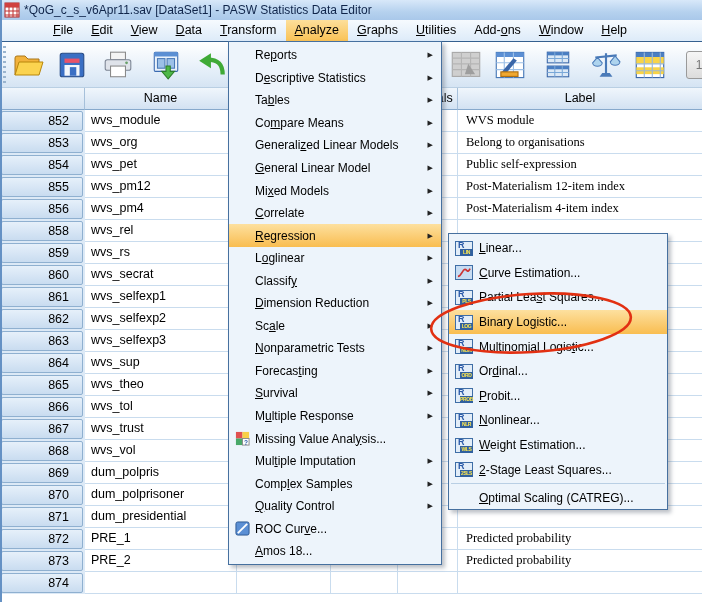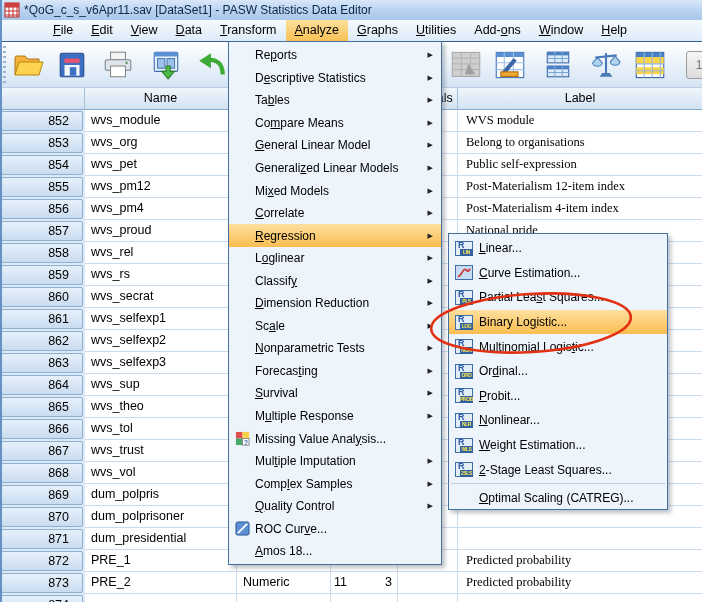--- a/index.html
+++ b/index.html
@@ -251,30 +251,20 @@
           <span class="rh">856</span>
           <span class="cell c-name">wvs_pm4</span>
           <span class="cell c-mid">
             <span class="gl" style="left: 93px;"></span>
             <span class="gl" style="left: 160px;"></span>
           </span>
           <span class="cell c-label">Post-Materialism 4-item index</span>
         </div>
         <div class="grow">
           <span class="rh-strip"></span>
-          <span class="rh">857</span>
-          <span class="cell c-name">wvs_proud</span>
-          <span class="cell c-mid">
-            <span class="gl" style="left: 93px;"></span>
-            <span class="gl" style="left: 160px;"></span>
-          </span>
-          <span class="cell c-label">National pride</span>
-        </div>
-        <div class="grow">
-          <span class="rh-strip"></span>
           <span class="rh">858</span>
           <span class="cell c-name">wvs_rel</span>
           <span class="cell c-mid">
             <span class="gl" style="left: 93px;"></span>
             <span class="gl" style="left: 160px;"></span>
           </span>
           <span class="cell c-label"></span>
         </div>
         <div class="grow">
           <span class="rh-strip"></span>
@@ -461,26 +451,26 @@
         <span class="ml">Ta<u>b</u>les</span>
         <span class="arr">▶</span>
       </div>
       <div class="mi">
         <span class="mic"></span>
         <span class="ml">Co<u>m</u>pare Means</span>
         <span class="arr">▶</span>
       </div>
       <div class="mi">
         <span class="mic"></span>
+        <span class="ml">Generali<u>z</u>ed Linear Models</span>
+        <span class="arr">▶</span>
+      </div>
+      <div class="mi">
+        <span class="mic"></span>
         <span class="ml"><u>G</u>eneral Linear Model</span>
-        <span class="arr">▶</span>
-      </div>
-      <div class="mi">
-        <span class="mic"></span>
-        <span class="ml">Generali<u>z</u>ed Linear Models</span>
         <span class="arr">▶</span>
       </div>
       <div class="mi">
         <span class="mic"></span>
         <span class="ml">Mi<u>x</u>ed Models</span>
         <span class="arr">▶</span>
       </div>
       <div class="mi">
         <span class="mic"></span>
         <span class="ml"><u>C</u>orrelate</span>

